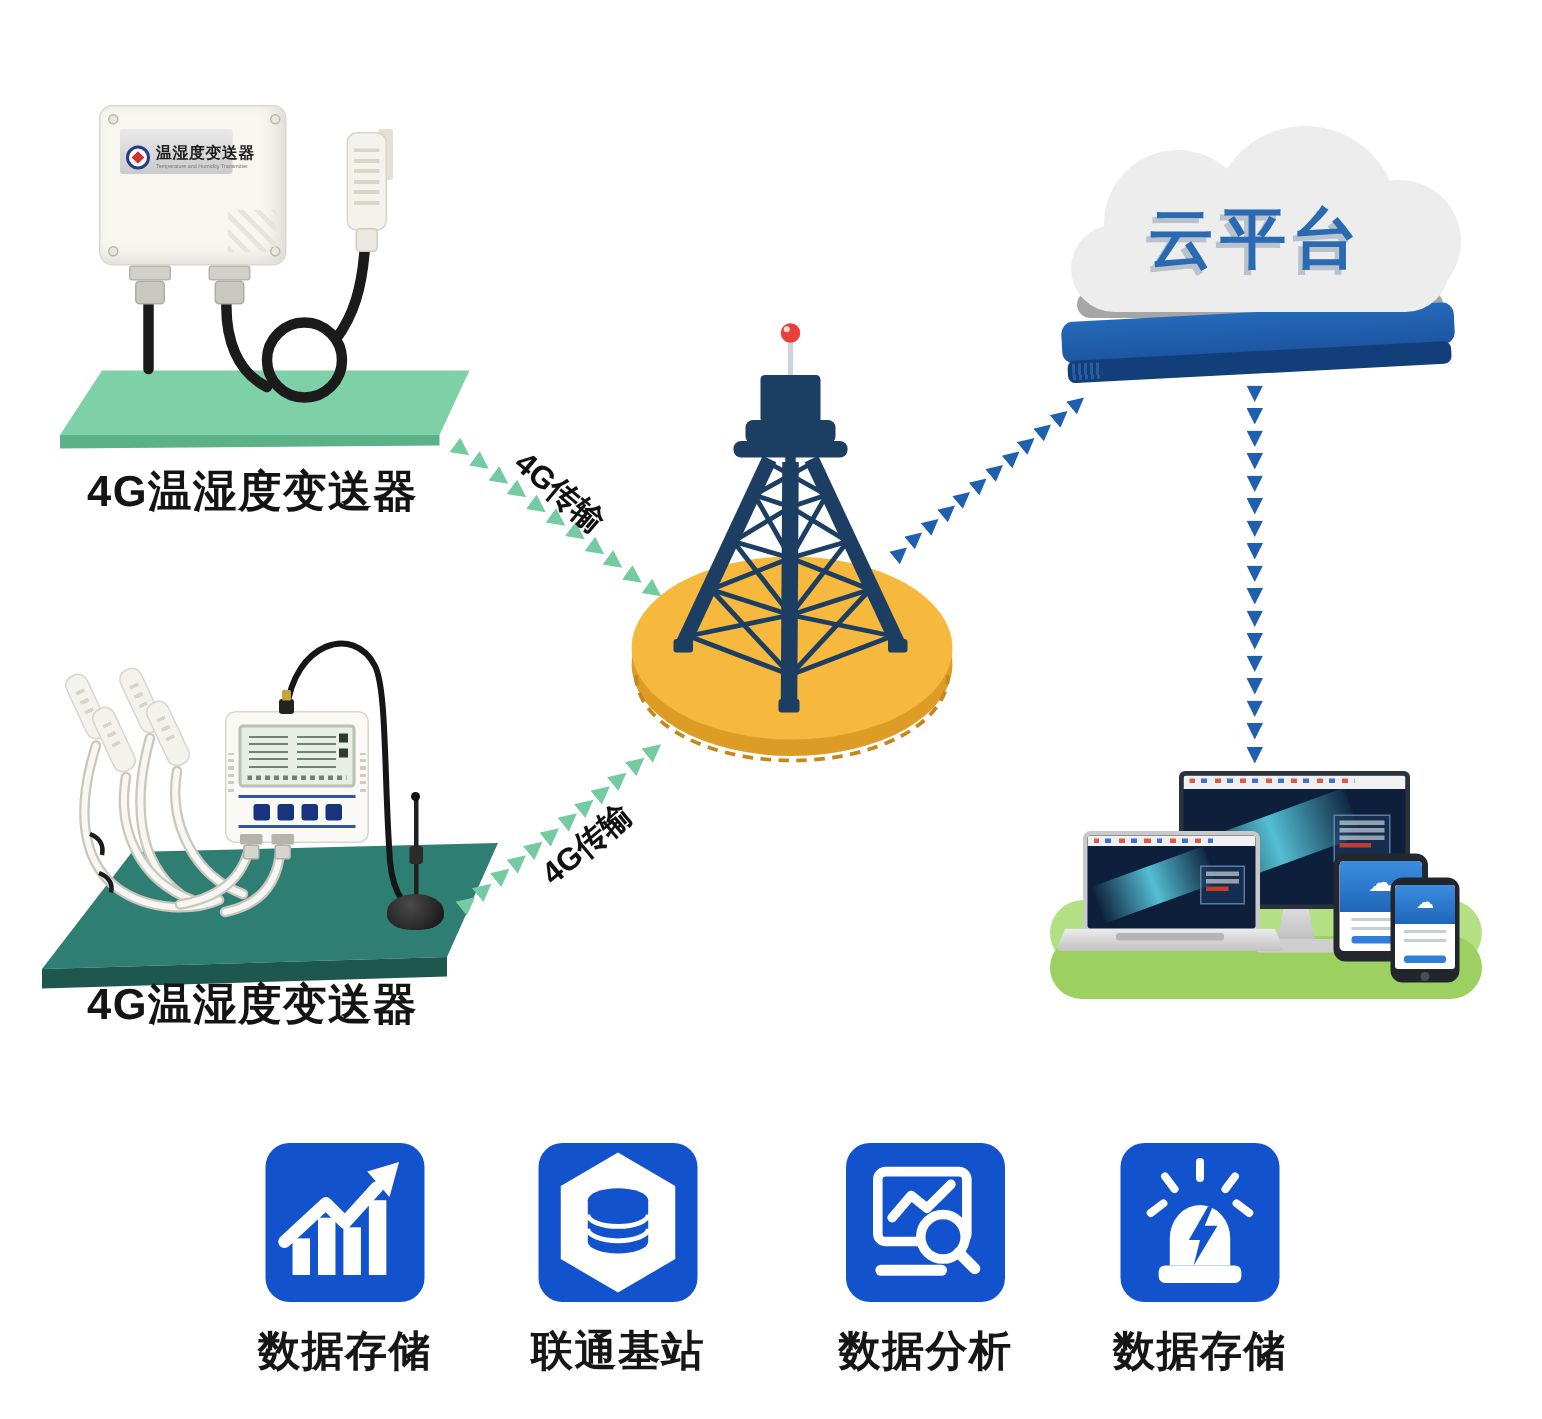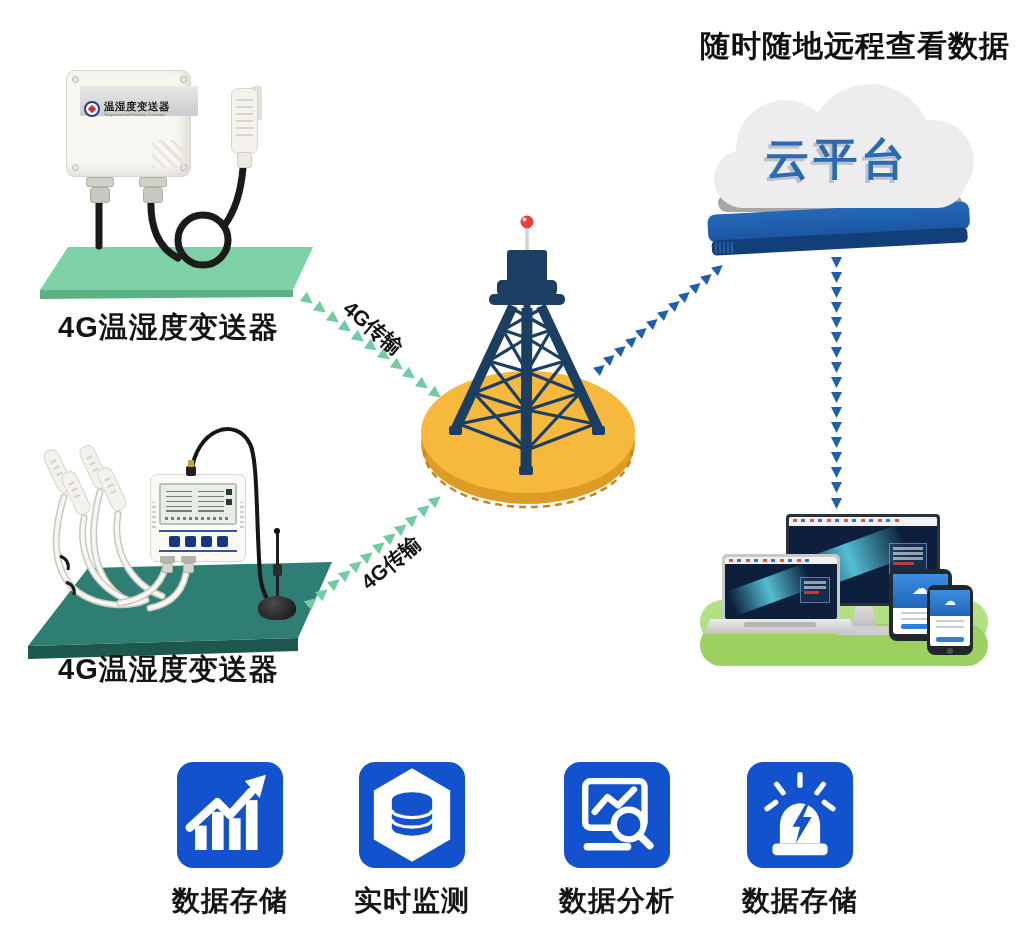--- a/index.html
+++ b/index.html
@@ -12,21 +12,21 @@
 .canvas{position:relative;width:1028px;height:946px;background:#fff;overflow:hidden}
 .abs{position:absolute}
 svg.layer{position:absolute;left:0;top:0;pointer-events:none}
 .caption{position:absolute;font-size:29px;font-weight:700;color:#141414;letter-spacing:1px;white-space:nowrap}
 .link-label{position:absolute;font-size:21px;font-weight:700;color:#111;text-align:center;white-space:nowrap}
 .tri{position:absolute;clip-path:polygon(0 0,100% 50%,0 100%)}
 .arrow-chain{position:absolute;left:0;top:0;width:0;height:0}
 
 .box1{left:66px;top:70px;width:125px;height:107px;background:#f7f6f1;border:1px solid #d9d6cb;border-radius:9px;box-shadow:inset -6px -4px 10px rgba(180,178,165,.35)}
 .screw{position:absolute;width:7px;height:7px;border-radius:50%;background:#e8e6df;border:1px solid #b9b7ae}
-.strip1{position:absolute;left:80px;top:86px;width:118px;height:30px;background:linear-gradient(#e8e8e8,#cbcbcb);border-radius:2px;display:flex;align-items:flex-start;gap:4px;padding:15px 4px}
+.strip1{position:absolute;left:80px;top:86px;width:75px;height:30px;background:linear-gradient(#e8e8e8,#cbcbcb);border-radius:2px;display:flex;align-items:flex-end;gap:4px;padding:3px 4px}
 .logo-ring{width:16px;height:16px;border-radius:50%;border:2px solid #20408e;position:relative;background:#fff;flex:0 0 auto}
 .logo-ring::after{content:"";position:absolute;left:3px;top:3px;width:6px;height:6px;background:#d1322b;transform:rotate(45deg)}
 .strip1 .t1{font-size:10.5px;font-weight:700;color:#1c1c1c;letter-spacing:.5px;line-height:11px}
 .strip1 .t2{font-size:4px;color:#777;transform:scale(.9);transform-origin:left;white-space:nowrap}
 .vent1{position:absolute;left:152px;top:140px;width:32px;height:28px;background:repeating-linear-gradient(45deg,#e6e3da 0 3px,transparent 3px 8px);opacity:.9}
 .gland-top{position:absolute;width:28px;height:10px;background:#d2d1c9;border:1px solid #b6b5ad;border-radius:2px}
 .gland-bot{position:absolute;width:20px;height:16px;background:#c9c8c0;border:1px solid #aeada5;border-radius:3px}
 .probe{position:absolute;background:#f4f2ec;border:1px solid #d8d5ca;border-radius:7px}
 .probe .slats{position:absolute;left:4px;right:4px;top:10px;bottom:14px;background:repeating-linear-gradient(180deg,#d8d5c9 0 2.5px,transparent 2.5px 7px)}
 .probe-cap{position:absolute;background:#ebe8df;border:1px solid #cfccc1;border-radius:3px}
@@ -350,21 +350,20 @@
         <div class="tri" style="left: 830.5px; top: 437.25px; width: 11px; height: 11px; background: var(--link-blue); transform: rotate(90deg);"></div>
         <div class="tri" style="left: 830.5px; top: 452.312px; width: 11px; height: 11px; background: var(--link-blue); transform: rotate(90deg);"></div>
         <div class="tri" style="left: 830.5px; top: 467.375px; width: 11px; height: 11px; background: var(--link-blue); transform: rotate(90deg);"></div>
         <div class="tri" style="left: 830.5px; top: 482.438px; width: 11px; height: 11px; background: var(--link-blue); transform: rotate(90deg);"></div>
         <div class="tri" style="left: 830.5px; top: 497.5px; width: 11px; height: 11px; background: var(--link-blue); transform: rotate(90deg);"></div>
       </div>
   </div>
   <div class="link-label" style="left:318px;top:314px;width:110px;transform:rotate(40deg)">4G传输</div>
   <div class="link-label" style="left:336px;top:549px;width:110px;transform:rotate(-40deg)">4G传输</div>
 
-  <div class="page-title">随时随地远程查看数据</div>
 
   <div>
     <div class="feature-icon" style="left:177px;top:762px">
       <svg viewBox="0 0 100 100" width="106" height="106">
         <rect x="17" y="60" width="11" height="23" fill="#fff"></rect>
         <rect x="33" y="47" width="11" height="36" fill="#fff"></rect>
         <rect x="49" y="53" width="11" height="30" fill="#fff"></rect>
         <rect x="65" y="36" width="11" height="47" fill="#fff"></rect>
         <polyline points="12,62 38,38 50,50 70,28" fill="none" stroke="#fff" stroke-width="8" stroke-linejoin="round" stroke-linecap="round"></polyline>
         <polygon points="64,18 84,12 78,34" fill="#fff"></polygon>
@@ -374,21 +373,21 @@
 
     <div class="feature-icon" style="left:359px;top:762px">
       <svg viewBox="0 0 100 100" width="106" height="106">
         <polygon points="50,6 86,27 86,73 50,94 14,73 14,27" fill="#fff"></polygon>
         <ellipse cx="50" cy="36" rx="19" ry="7.5" style="fill:var(--icon-blue)"></ellipse>
         <path d="M31,36 v26 a19,7.5 0 0 0 38,0 v-26 z" style="fill:var(--icon-blue)"></path>
         <path d="M31,45 a19,7.5 0 0 0 38,0" stroke="#fff" stroke-width="3" fill="none"></path>
         <path d="M31,54 a19,7.5 0 0 0 38,0" stroke="#fff" stroke-width="3" fill="none"></path>
       </svg>
     </div>
-    <div class="feature-label" style="left:327px">实时监测</div>
+    <div class="feature-label" style="left:327px">联通基站</div>
 
     <div class="feature-icon" style="left:564px;top:762px">
       <svg viewBox="0 0 100 100" width="106" height="106">
         <rect x="20" y="18" width="56" height="44" rx="5" fill="none" stroke="#fff" stroke-width="6"></rect>
         <polyline points="29,47 41,33 51,41 66,26" fill="none" stroke="#fff" stroke-width="6" stroke-linecap="round" stroke-linejoin="round"></polyline>
         <line x1="22" y1="80" x2="60" y2="80" stroke="#fff" stroke-width="7" stroke-linecap="round"></line>
         <circle cx="61" cy="59" r="14" style="fill:var(--icon-blue)" stroke="#fff" stroke-width="6"></circle>
         <line x1="71" y1="69" x2="81" y2="79" stroke="#fff" stroke-width="7" stroke-linecap="round"></line>
       </svg>
     </div>

